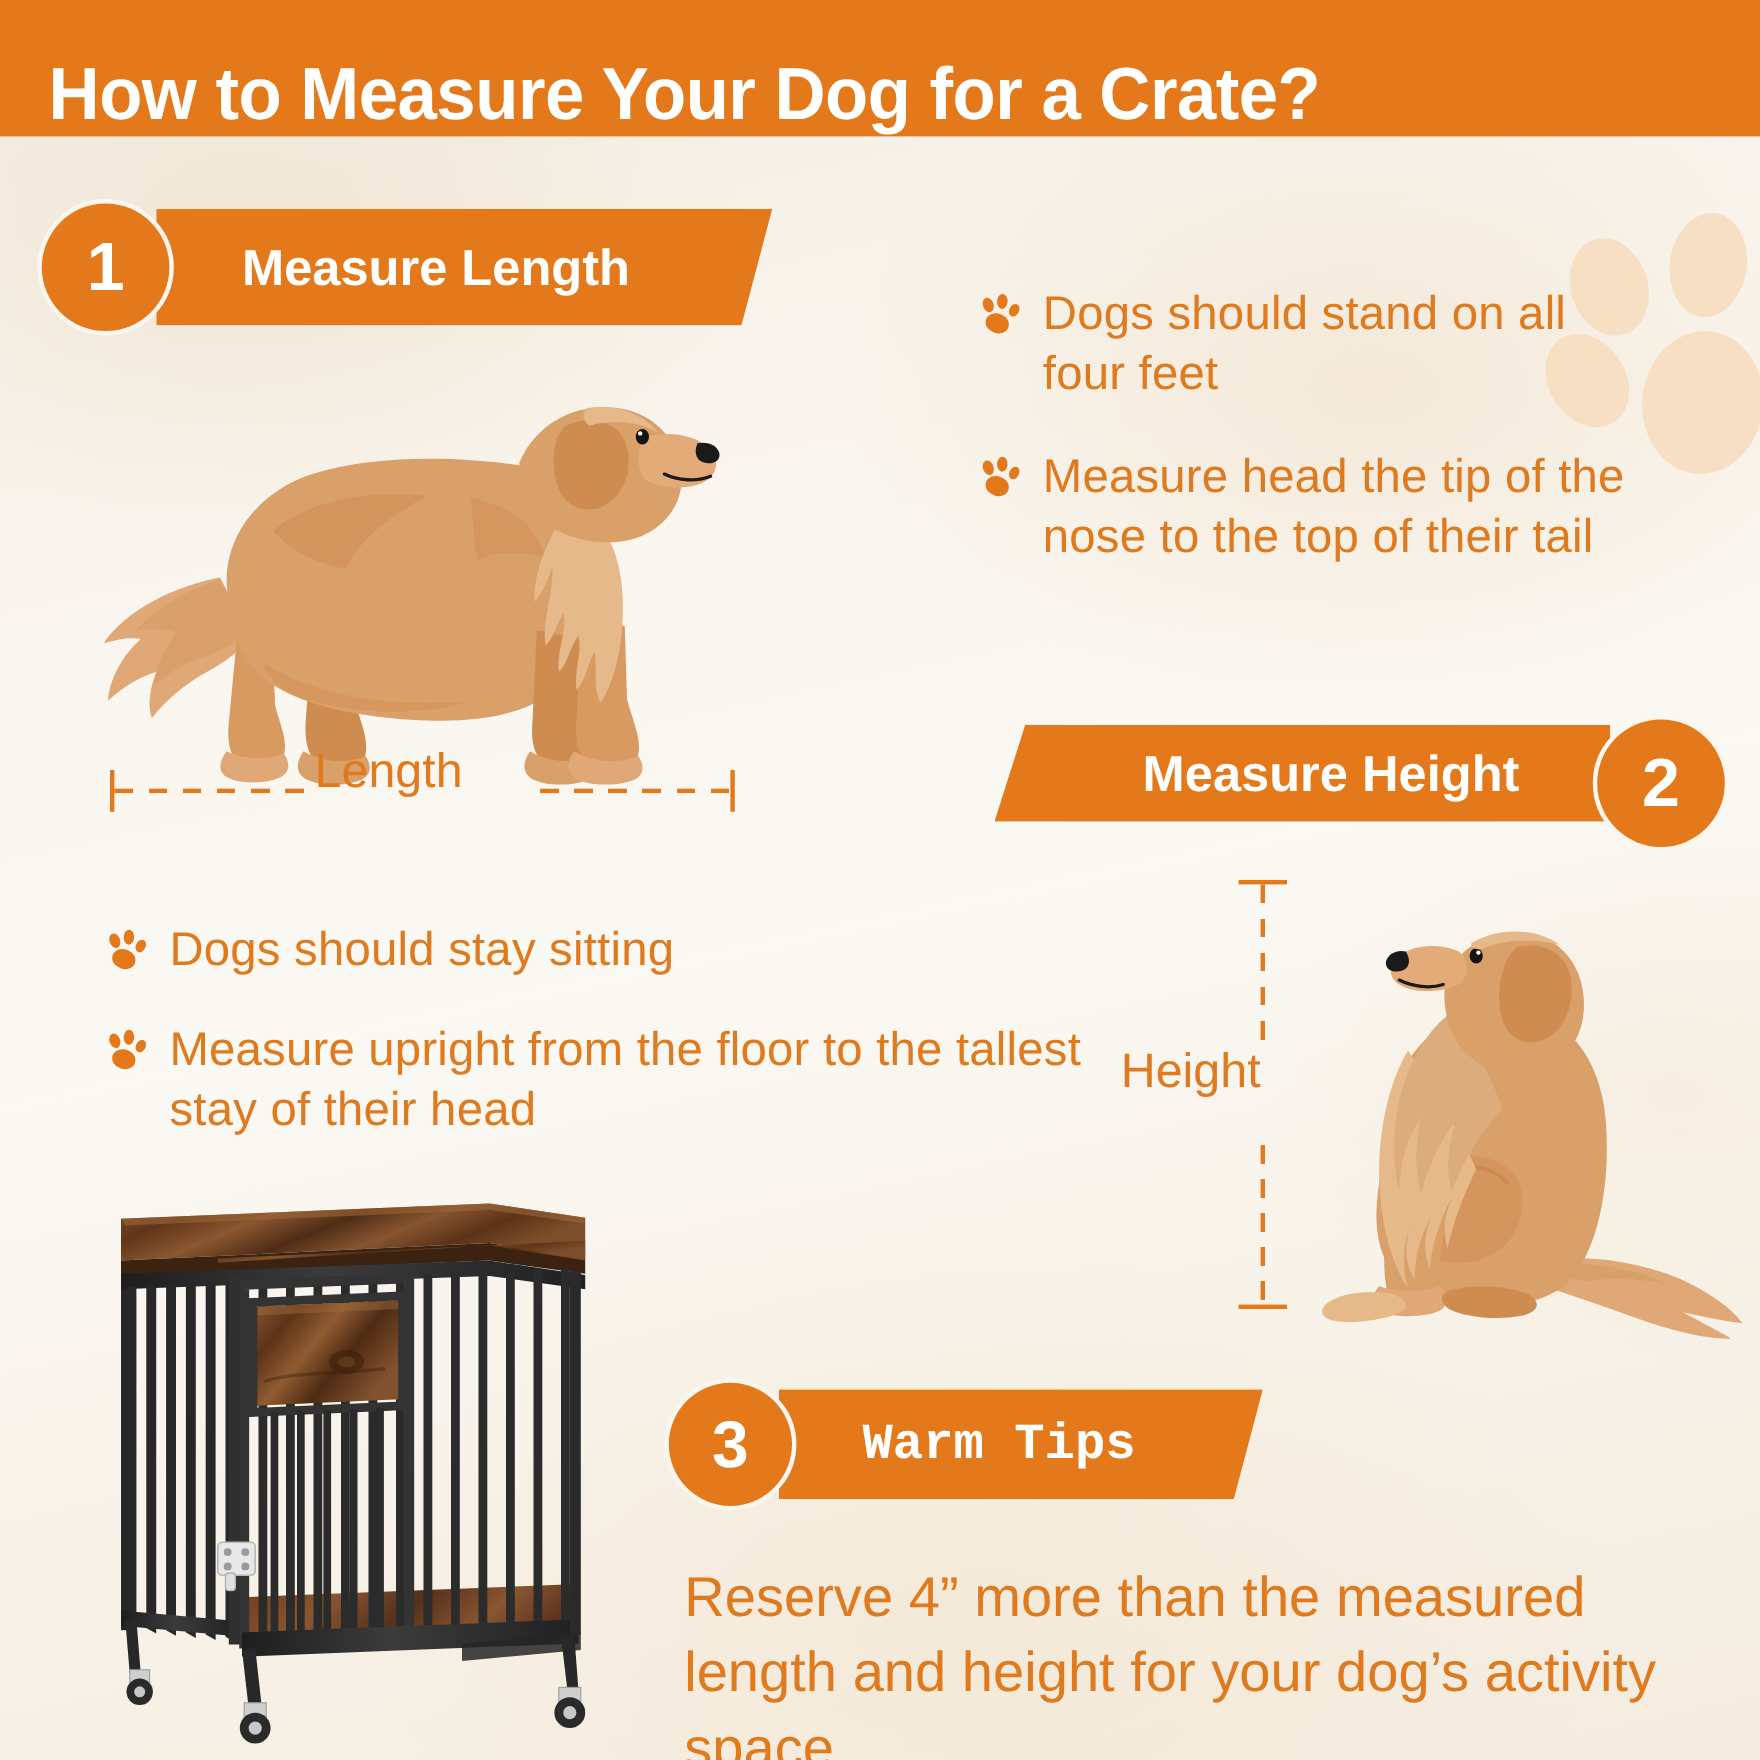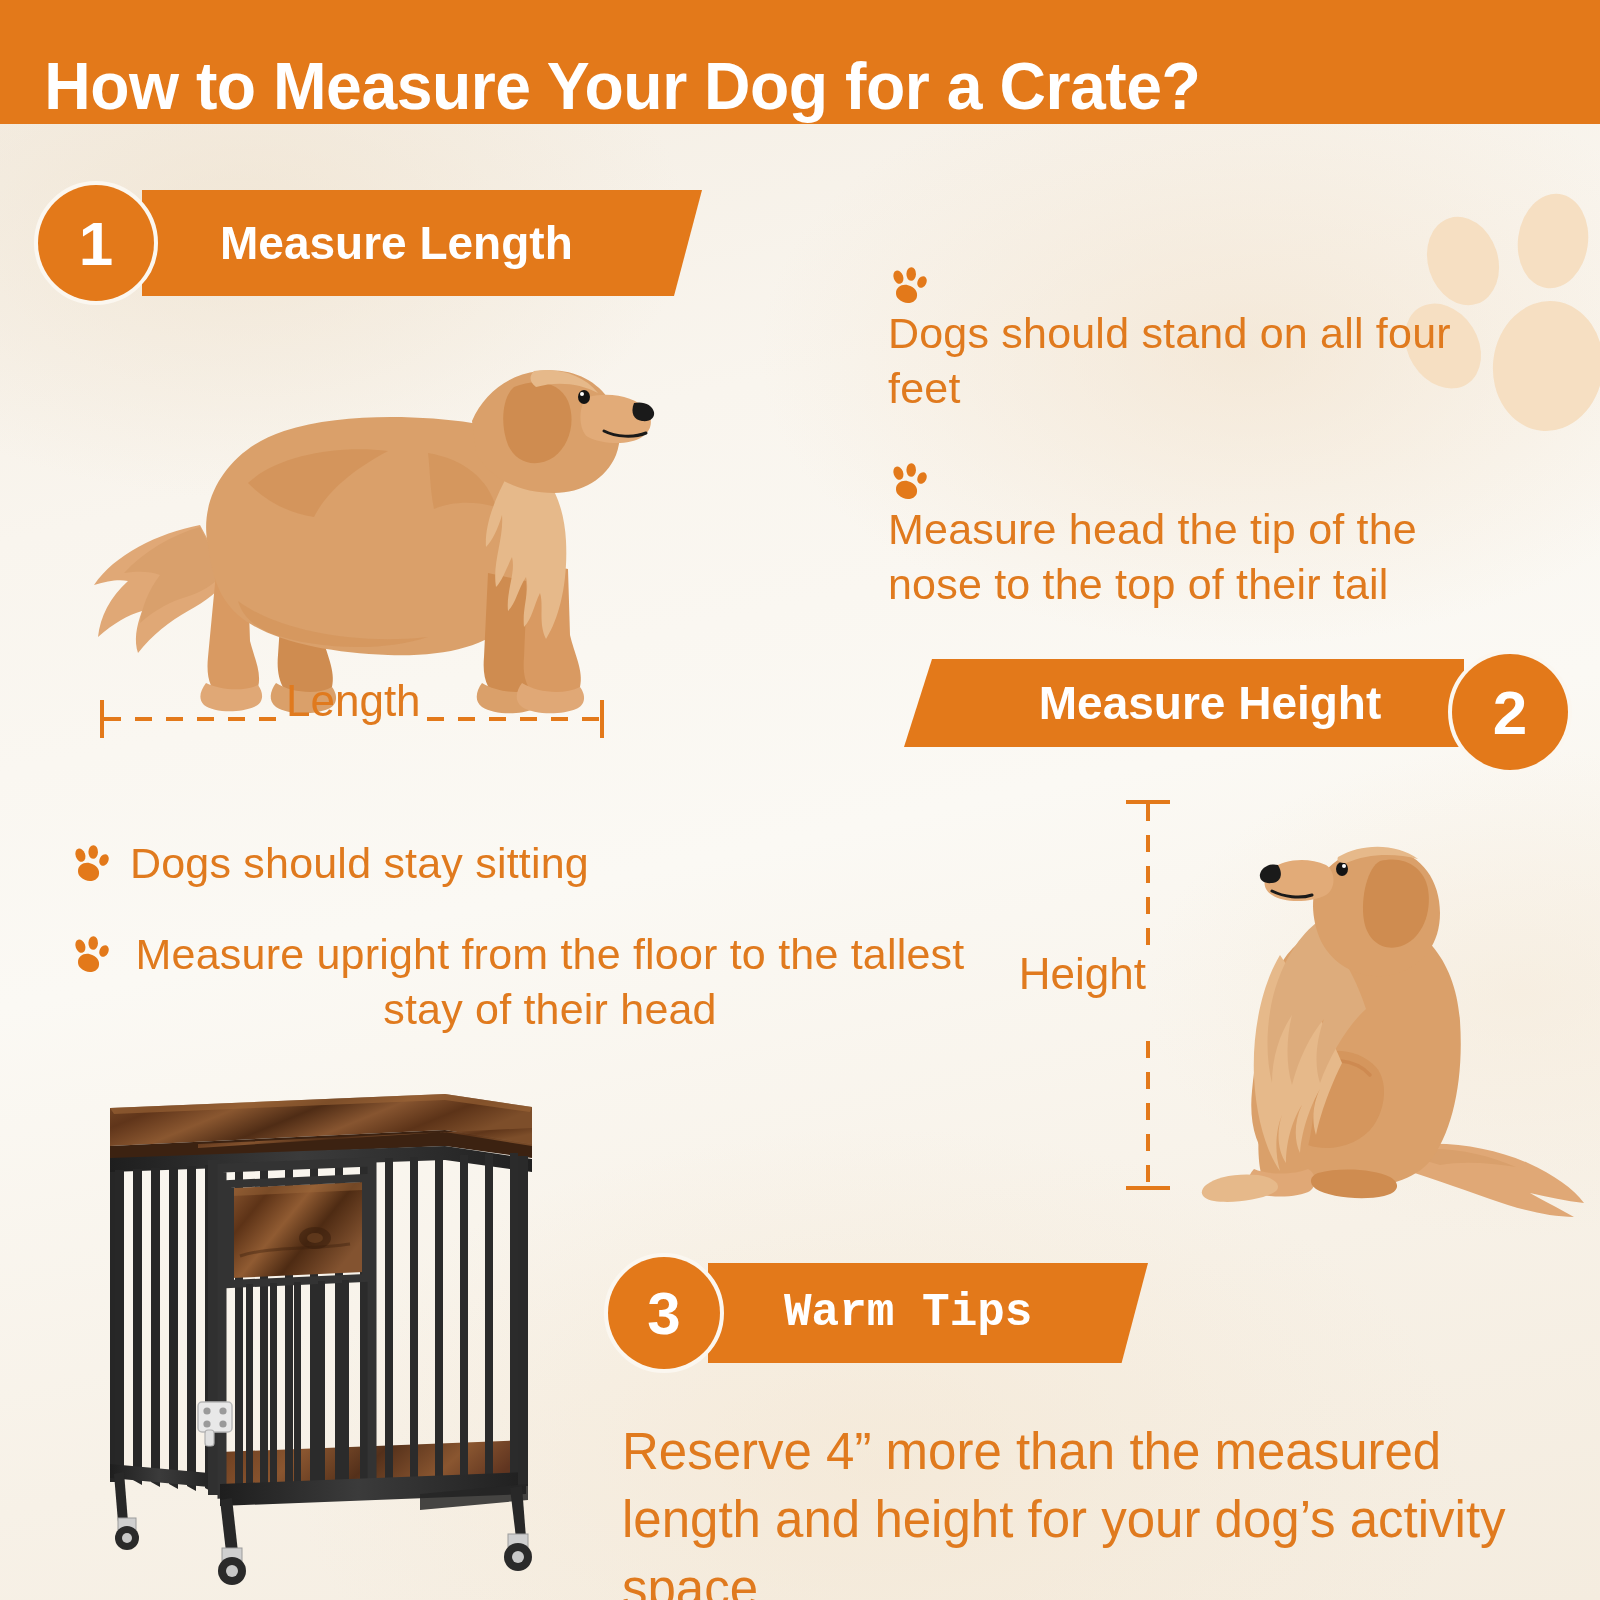--- a/index.html
+++ b/index.html
@@ -142,29 +142,29 @@
     margin-top: 8px;
   }
   .bullet-text {
     color: #e07a1e;
     font-size: 43px;
     line-height: 1.28;
     letter-spacing: 0.2px;
   }
 
   #bullets-1 { left: 888px; top: 258px; width: 610px; }
-  #bullets-1 .bullet { margin-bottom: 38px; flex-direction: column; }
-  #bullets-2 { left: 70px; top: 836px; width: 900px; text-align: center; }
+  #bullets-1 .bullet { margin-bottom: 38px; }
+  #bullets-2 { left: 94px; top: 836px; width: 900px; }
   #bullets-2 .bullet { margin-bottom: 36px; }
 
   
   #length-measure {
     position: absolute;
     left: 100px; top: 700px;
-    width: 504px; height: 56px;
+    width: 568px; height: 56px;
   }
   #length-measure .cap {
     position: absolute;
     top: 0;
     width: 4px; height: 38px;
     background: #e3791a;
   }
   #length-measure .cap.left  { left: 0; }
   #length-measure .cap.right { right: 0; }
   #length-measure .dash-l, #length-measure .dash-r {

